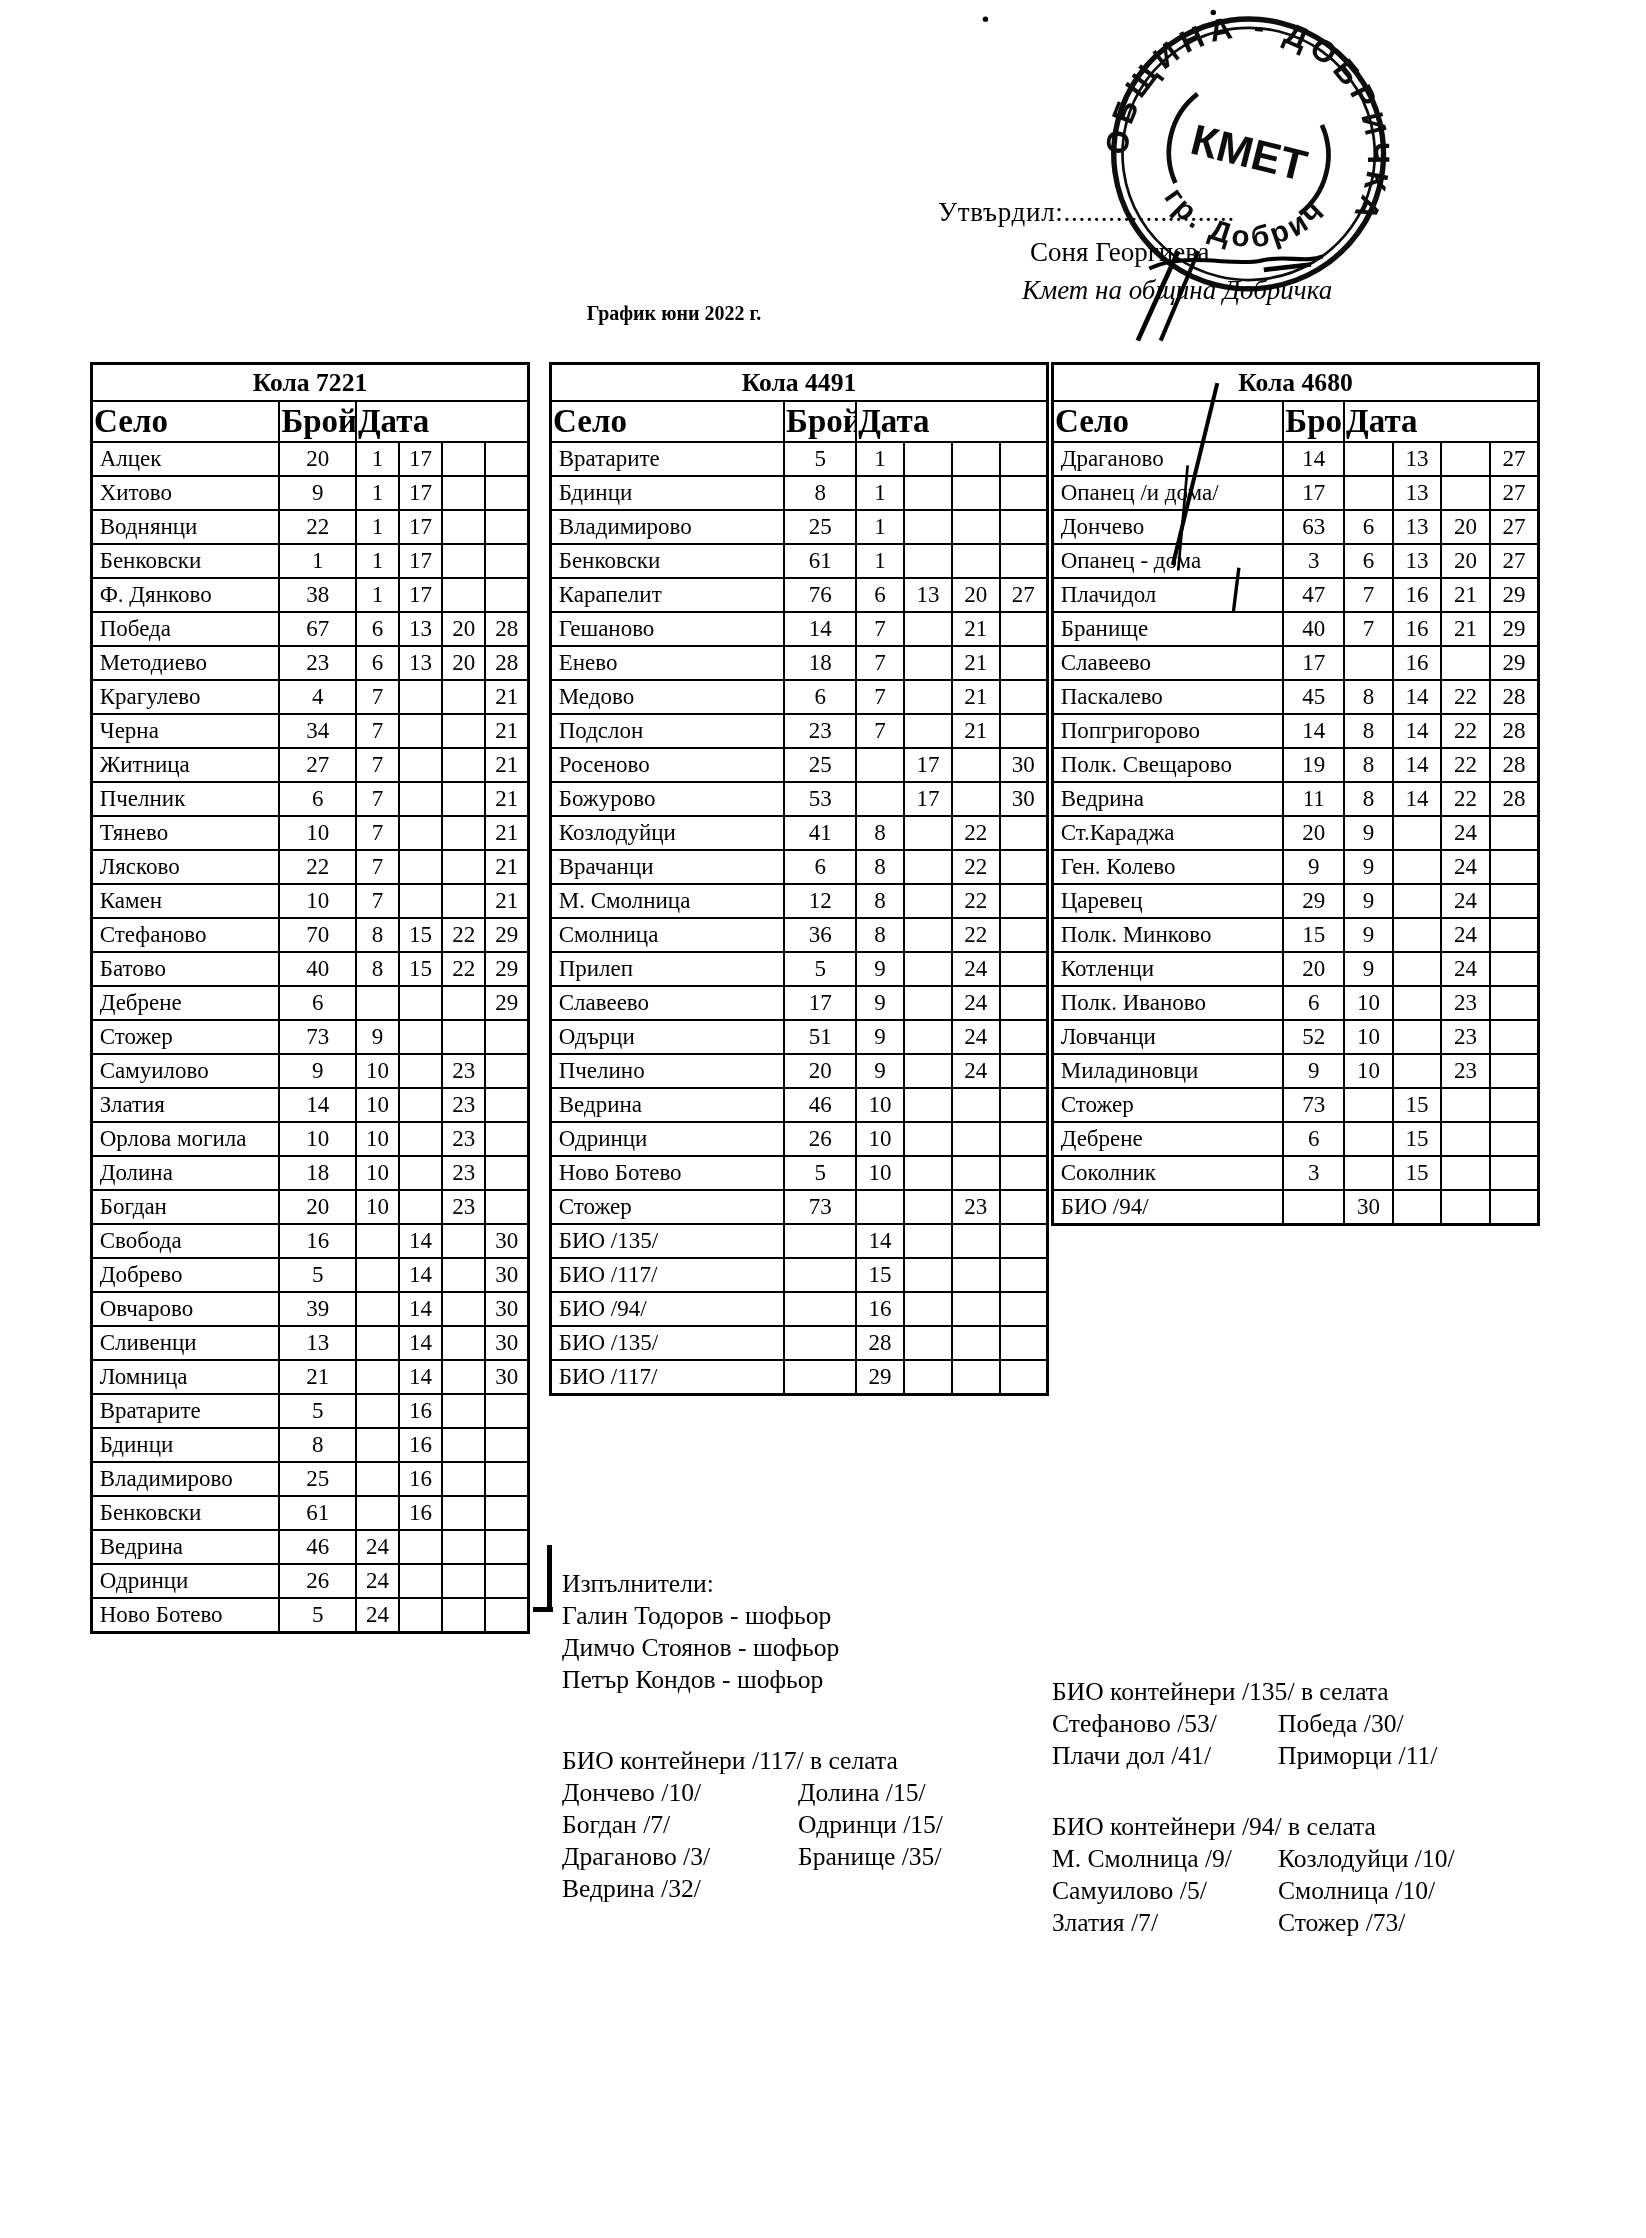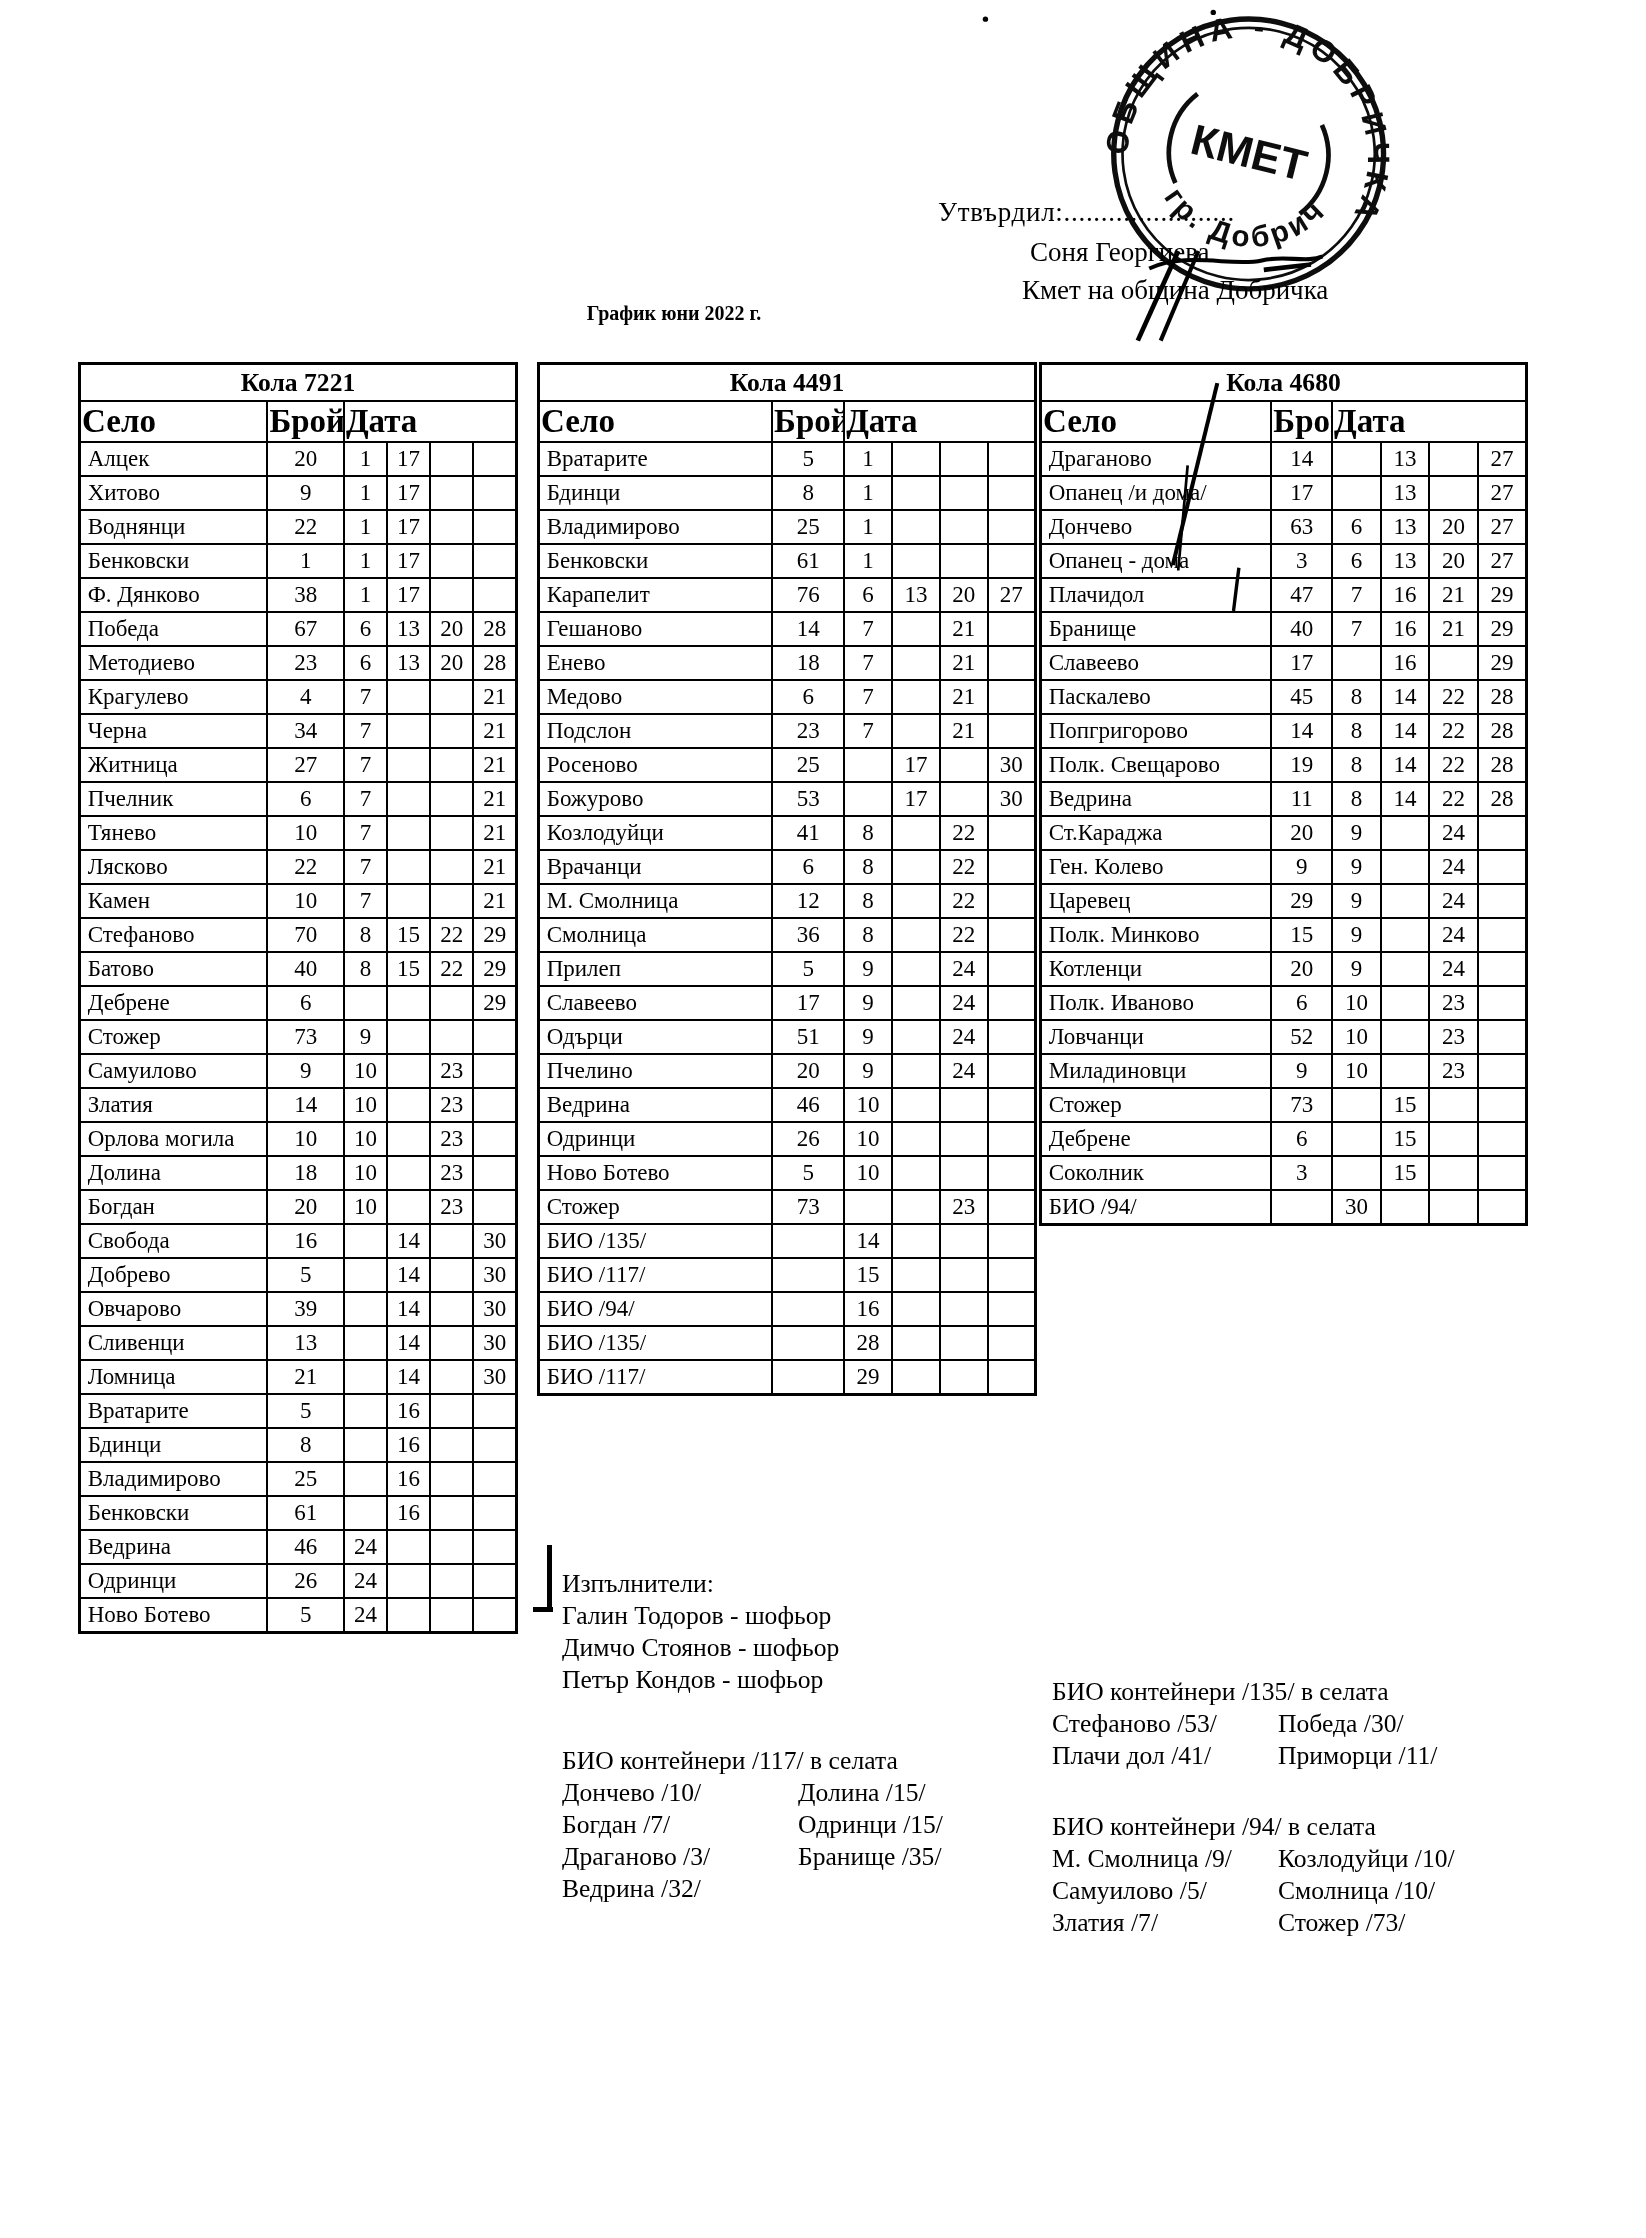--- a/index.html
+++ b/index.html
@@ -6,33 +6,33 @@
   body{
     width:1646px;height:2239px;position:relative;background:#fff;
     font-family:"Liberation Serif","DejaVu Serif",serif;color:#000;
     -webkit-font-smoothing:none;
   }
   .page{position:absolute;inset:0;filter:contrast(1.05);}
 
   
   .approve-line{position:absolute;left:938px;top:197px;font-size:27px;letter-spacing:0.7px;}
   .approve-name{position:absolute;left:1030px;top:237px;font-size:27px;}
-  .approve-role{position:absolute;left:1022px;top:275px;font-size:27px;}
+  .approve-role{position:absolute;left:1022px;top:275px;font-size:27px;font-style:italic;}
   .doc-title{position:absolute;left:472px;top:302px;width:404px;text-align:center;
              font-size:20px;font-weight:bold;}
 
   .stamp{position:absolute;left:1089px;top:0px;transform:rotate(14deg);opacity:.95;}
   .sig-svg{position:absolute;left:0;top:0;pointer-events:none;}
 
   
   .car-table{position:absolute;top:362px;}
   .t1{left:78px;width:440px;}
   .t2{left:537px;width:500px;}
   .t3{left:1039px;width:489px;}
-  table{border-collapse:collapse;width:100%;table-layout:fixed;}
+  table{border-collapse:collapse;width:100%;table-layout:fixed;margin-left:12px;}
   th,td{border:2px solid #000;overflow:hidden;white-space:nowrap;}
   .car-title th{height:33px;font-size:25.6px;font-weight:bold;text-align:center;border-bottom-width:2.7px;}
   tr.cols th{height:33px;font-size:33px;font-weight:bold;text-align:left;}
   td{height:30px;font-size:23px;}
   td.selo{padding-left:6.7px;text-align:left;}
   td.broj,td.date{text-align:center;padding:0;}
   table{border:3.4px solid #000;}
 
   .t1 col.c-selo{width:43%;} .t1 col.c-broj{width:17.5%;} .t1 col.c-d{width:9.875%;}
   .t2 col.c-selo{width:47%;} .t2 col.c-broj{width:14.5%;} .t2 col.c-d{width:9.625%;}

